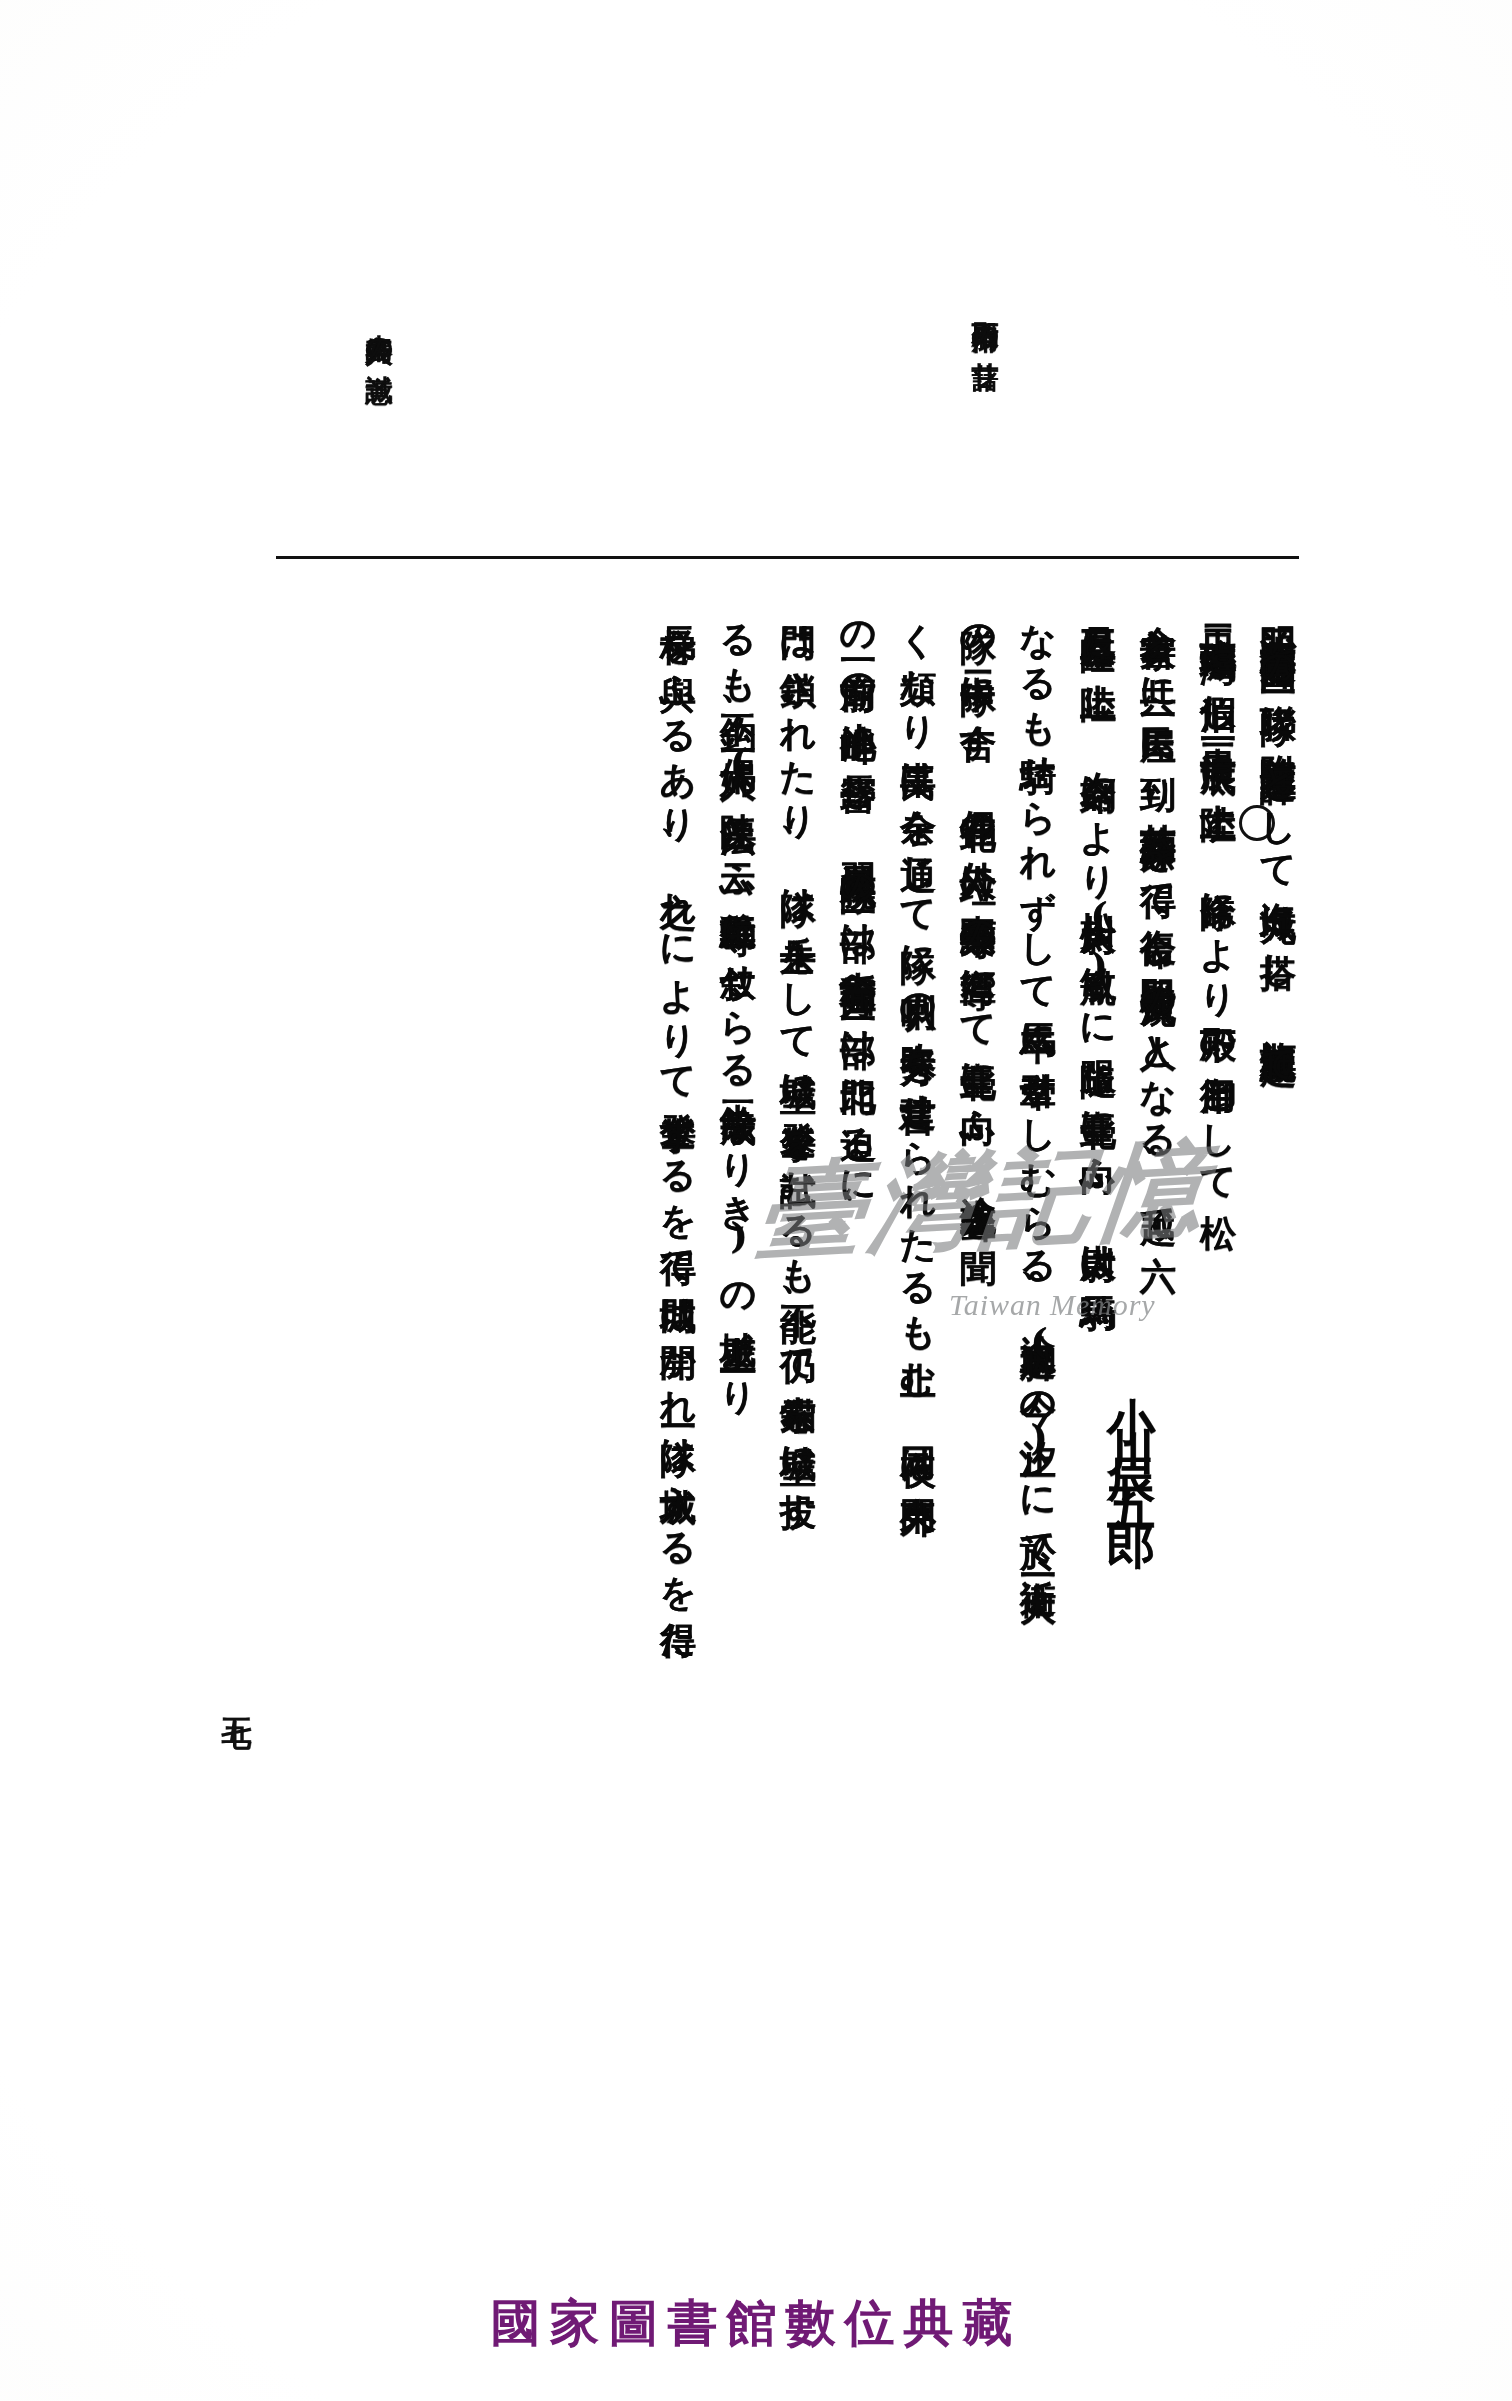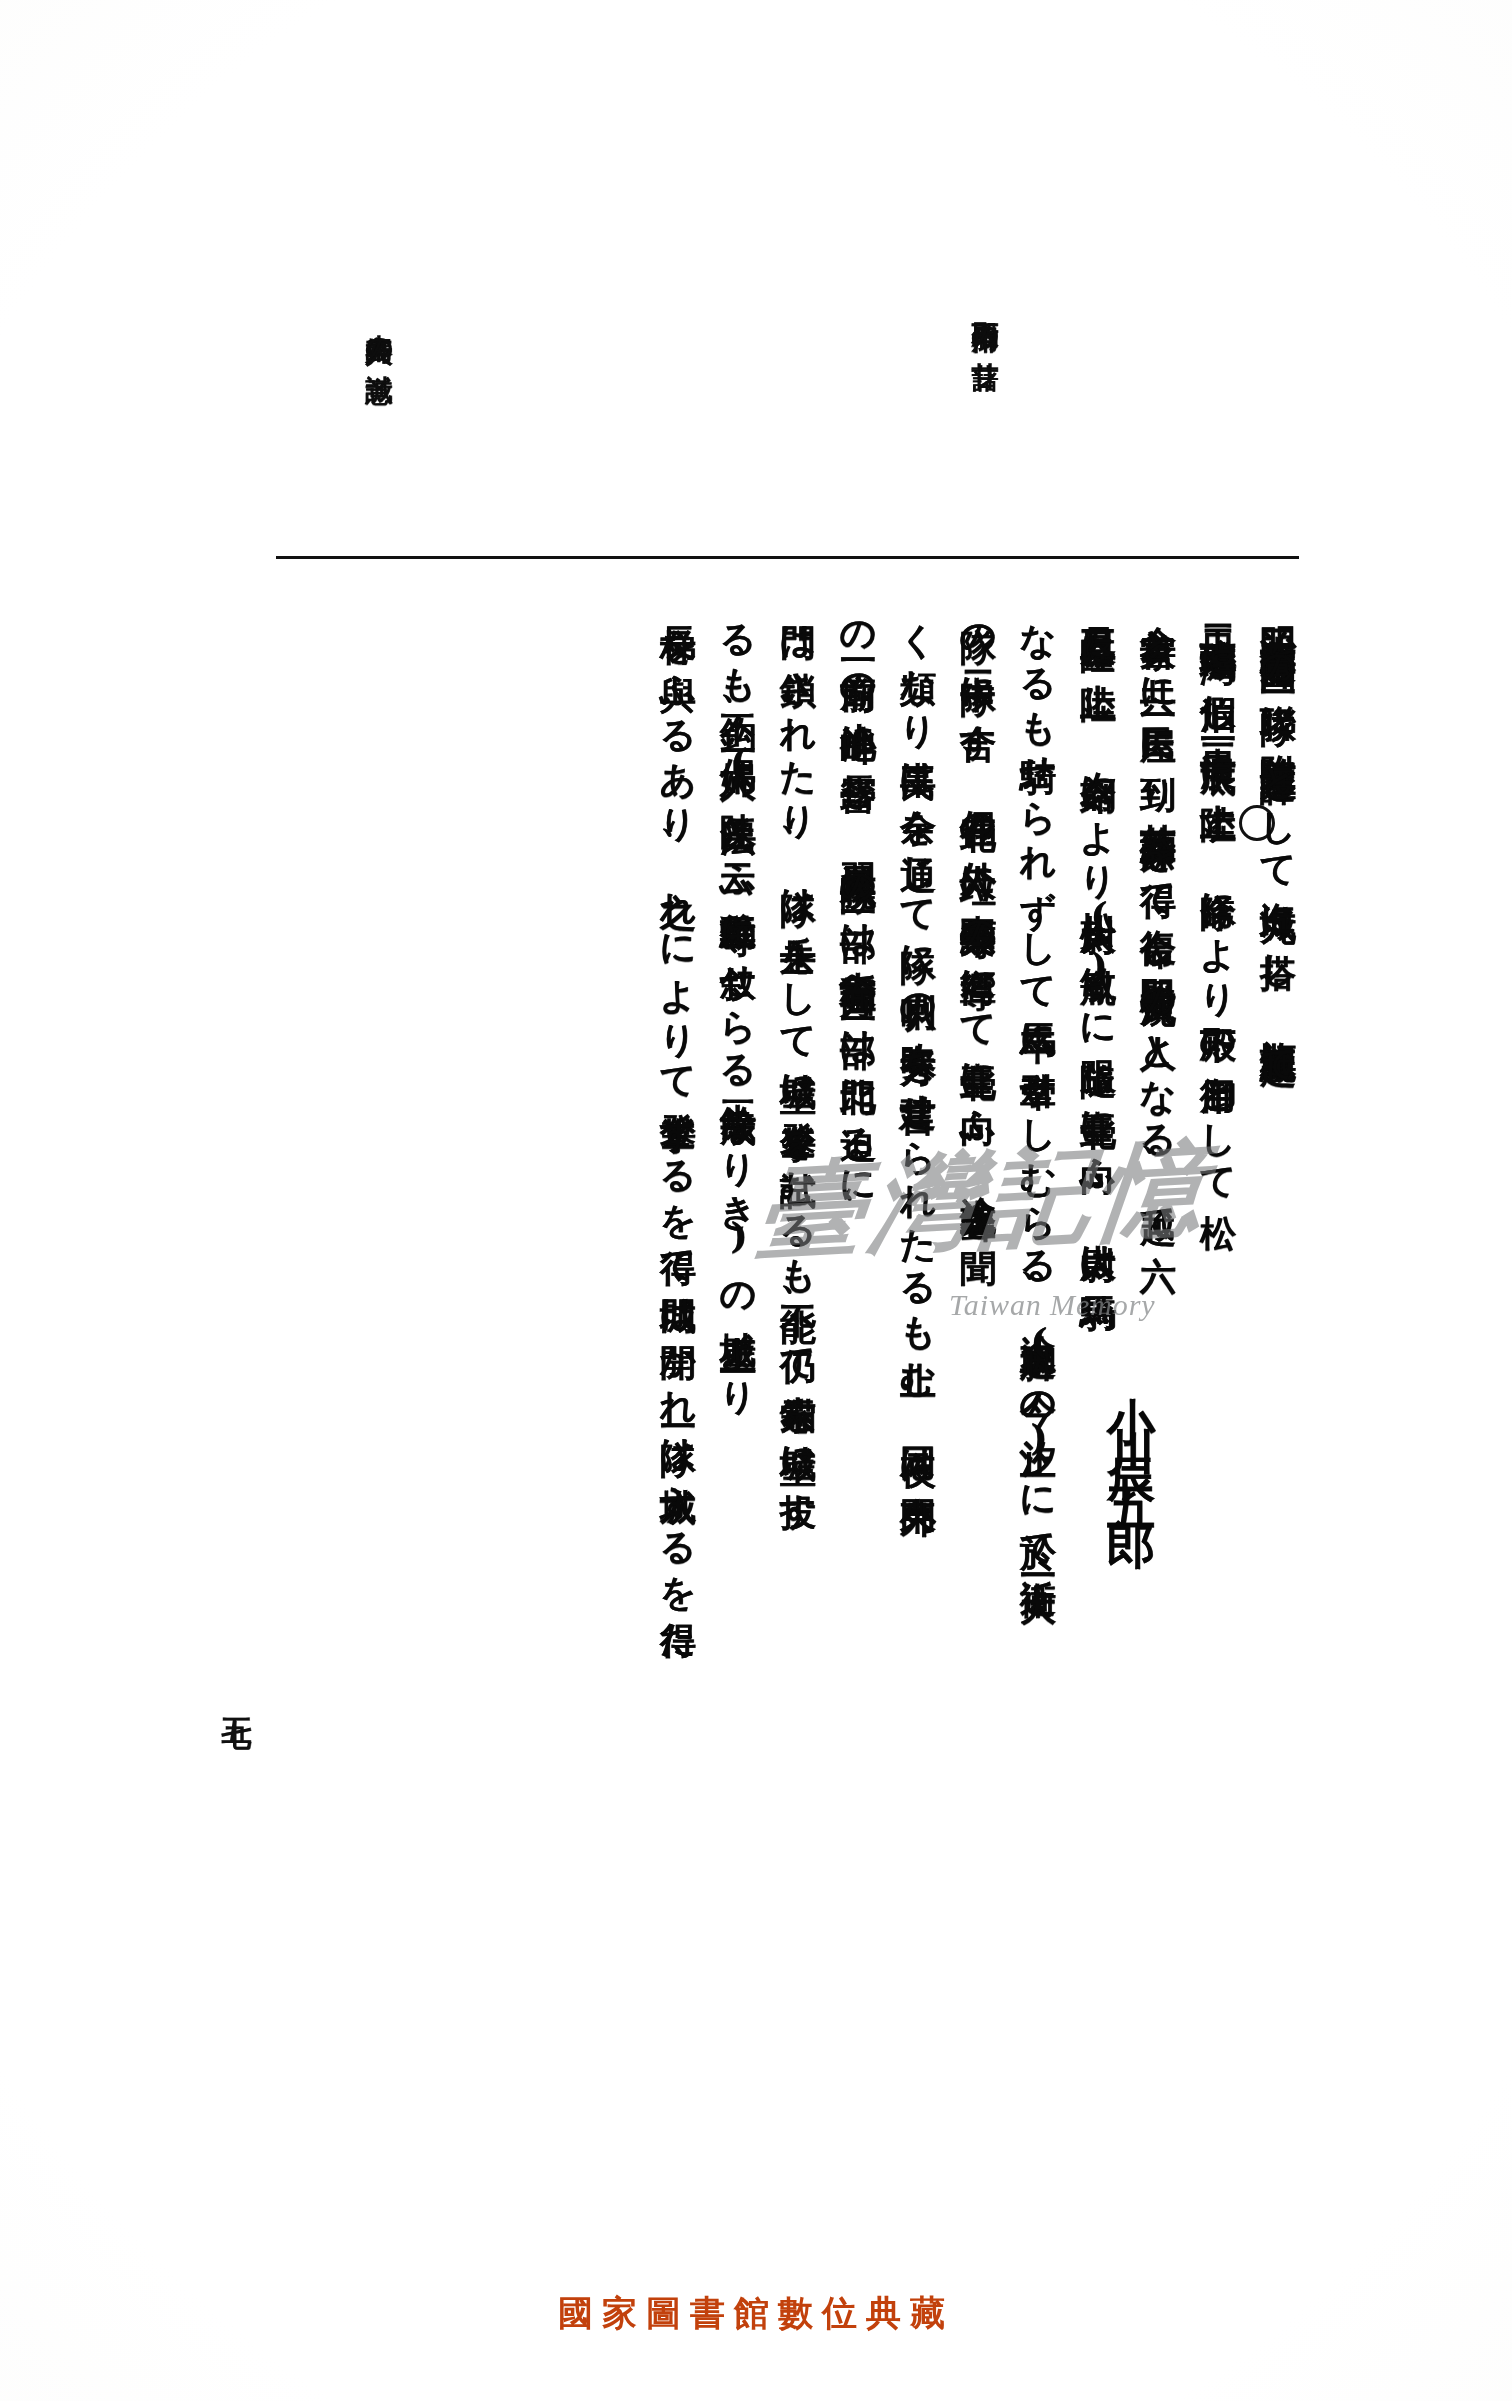--- a/index.html
+++ b/index.html
@@ -153,24 +153,24 @@
     text-align:center;
   }
 
   
   #footer-watermark{
     position:absolute;
     left:0;right:0;
     top:2290px;
     text-align:center;
     font-family:"DejaVu Serif","Liberation Serif",serif;
-    font-size:35px;
+    font-size:50px;
     font-weight:700;
     letter-spacing:9px;
-    color:#c2410c;
+    color:#701a75;
   }
 </style>
 </head>
 <body>
 
 <div id="page">
 
   <div id="paper-tone"></div>
 
   <div class="runhead" id="runhead-right">殿下御用の甘藷</div>

